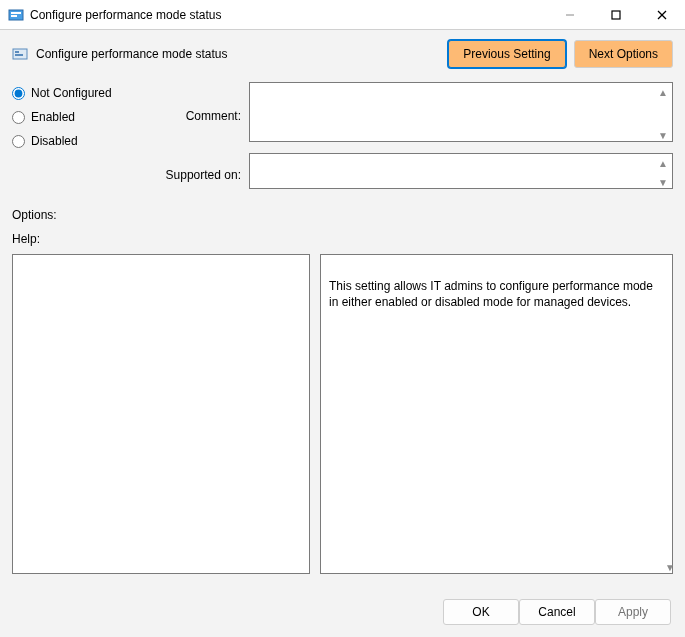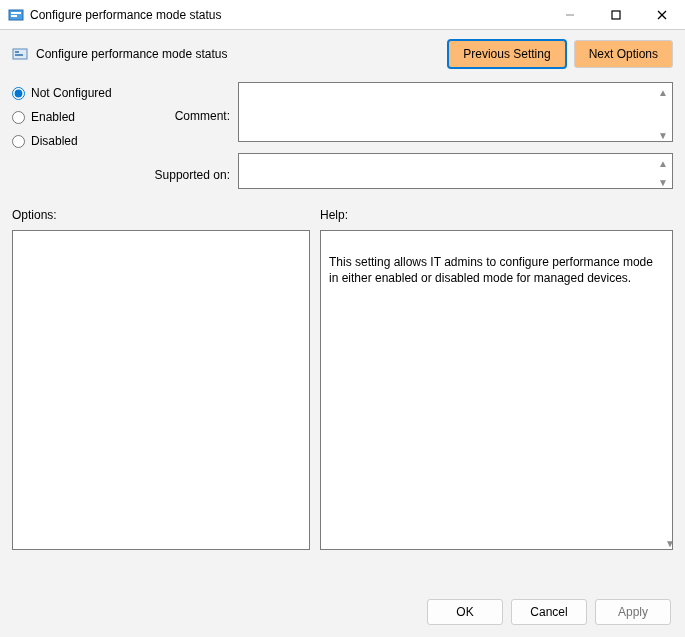--- a/index.html
+++ b/index.html
@@ -60,21 +60,21 @@
       margin-left: 8px;
       cursor: pointer;
     }
     .navbtn.primary {
       border: 1px solid #0078d4;
       box-shadow: 0 0 0 1px #0078d4;
     }
 
     .upper {
       display: flex;
-      gap: 10px;
+      gap: 21px;
     }
     .radio-col { width: 130px; padding-top: 4px; }
     .radio {
       display: flex; align-items: center;
       margin-bottom: 10px;
       cursor: pointer;
     }
     .radio input { margin: 0 6px 0 0; accent-color: #0078d4; }
     .fields-col { flex: 1; }
     .fieldrow { display: flex; align-items: center; margin-bottom: 8px; }
@@ -98,21 +98,21 @@
       position: absolute; right: 2px;
       width: 16px; height: 16px;
       color: #8a8a8a;
       font-size: 10px;
       display: flex; align-items: center; justify-content: center;
       pointer-events: none;
     }
     .scroll-arrow.up { top: 2px; }
     .scroll-arrow.down { bottom: 2px; }
 
-    .panels-labels { display: flex; gap: 10px; margin-top: 8px; }
+    .panels-labels { display: flex; gap: 10px; margin-top: 8px; flex-direction: column; }
     .panel-label-left { width: 298px; }
     .panel-label-right { flex: 1; }
 
     .panels {
       display: flex; gap: 10px;
       margin-top: 8px;
       height: 320px;
       position: relative;
     }
     .panel {
@@ -130,21 +130,20 @@
       bottom: 0;
       width: 14px; height: 14px;
       color: #8a8a8a; font-size: 10px;
       display: flex; align-items: center; justify-content: center;
     }
 
     .footer {
       margin-top: auto;
       display: flex;
       justify-content: flex-end;
-      gap: 8px;
       padding: 12px 2px 12px 0;
     }
     .btn {
       min-width: 76px;
       padding: 5px 14px;
       border: 1px solid #cfcfcf;
       border-radius: 3px;
       background: #fdfdfd;
       font-size: 12px;
       cursor: pointer;

